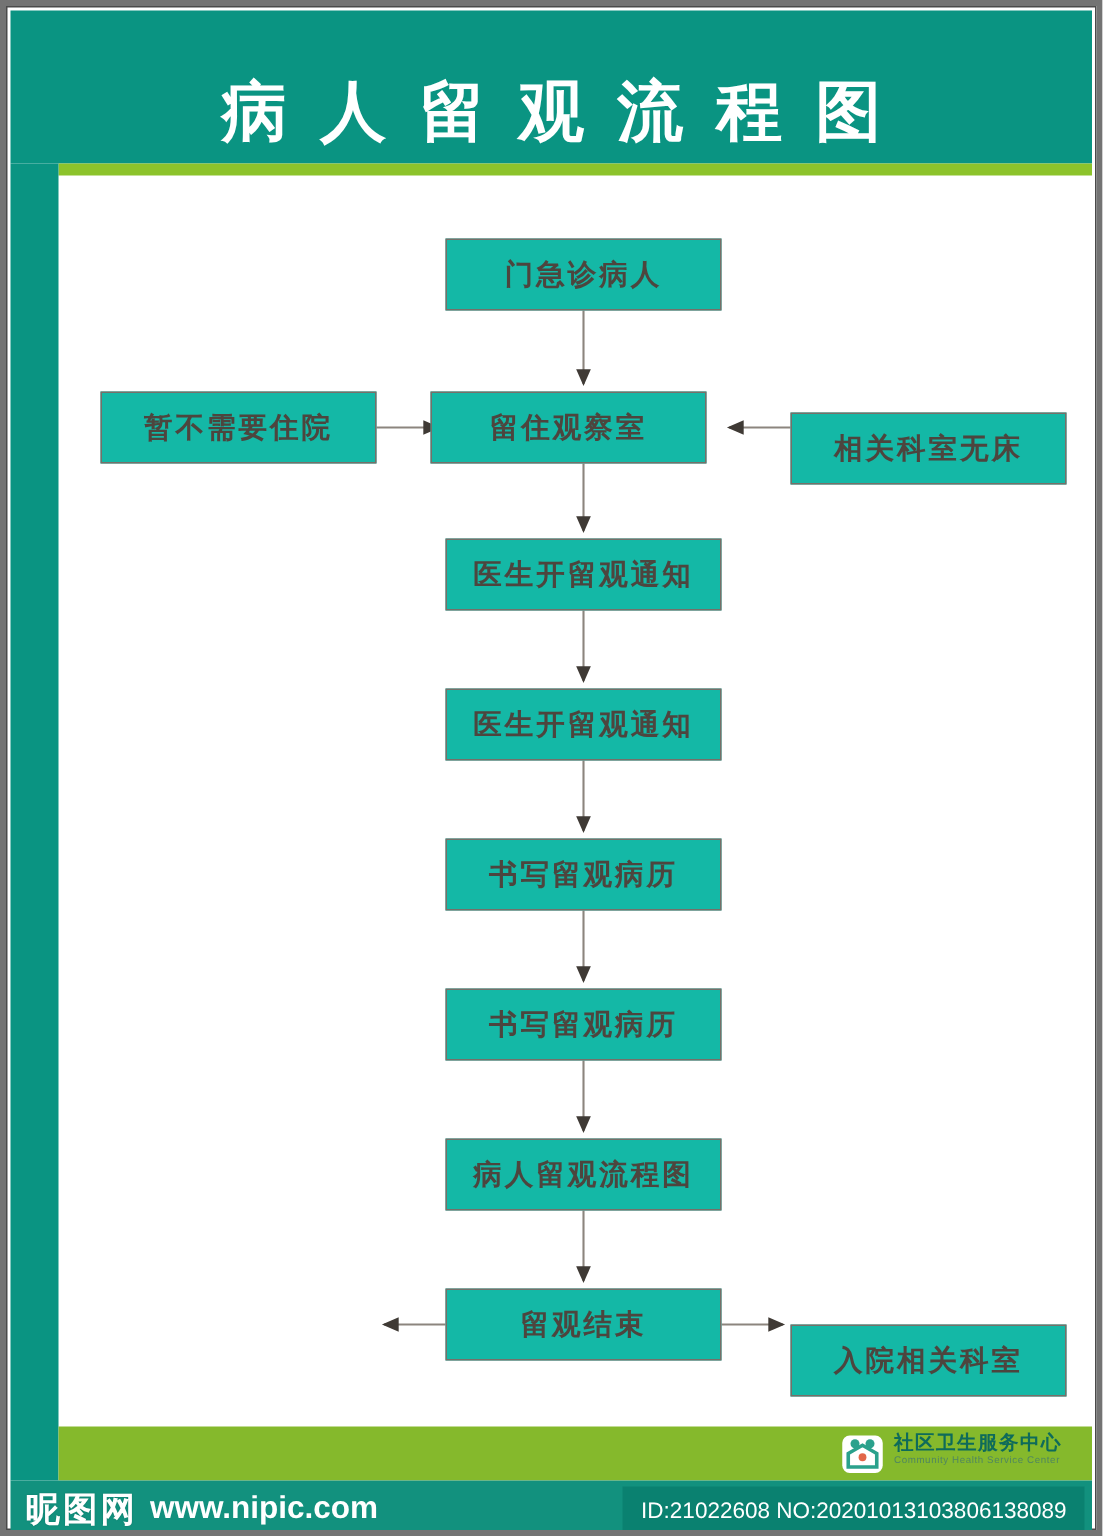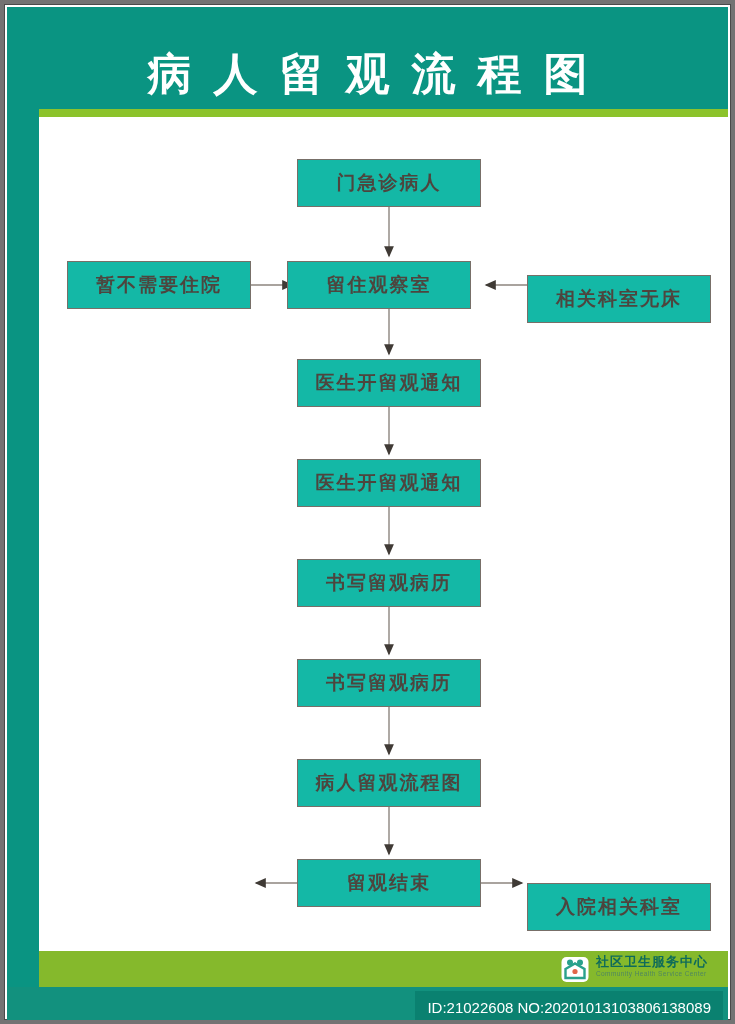--- a/index.html
+++ b/index.html
@@ -137,17 +137,21 @@
           <circle cx="14" cy="16.5" r="2.6" fill="#e2674a"></circle>
         </svg>
         <div class="logo-text">
           <span class="org-name">社区卫生服务中心</span>
           <span class="org-name-en">Community Health Service Center</span>
         </div>
       </div>
     </div>
 
     <div class="watermark">
+      <div class="wm-site">
+        <span class="wm-site-name">昵图网</span>
+        <span class="wm-site-url">www.nipic.com</span>
+      </div>
       <div class="wm-idbox">ID:21022608 NO:20201013103806138089</div>
     </div>
 
   </div>
 </div>
 
 </body></html>

